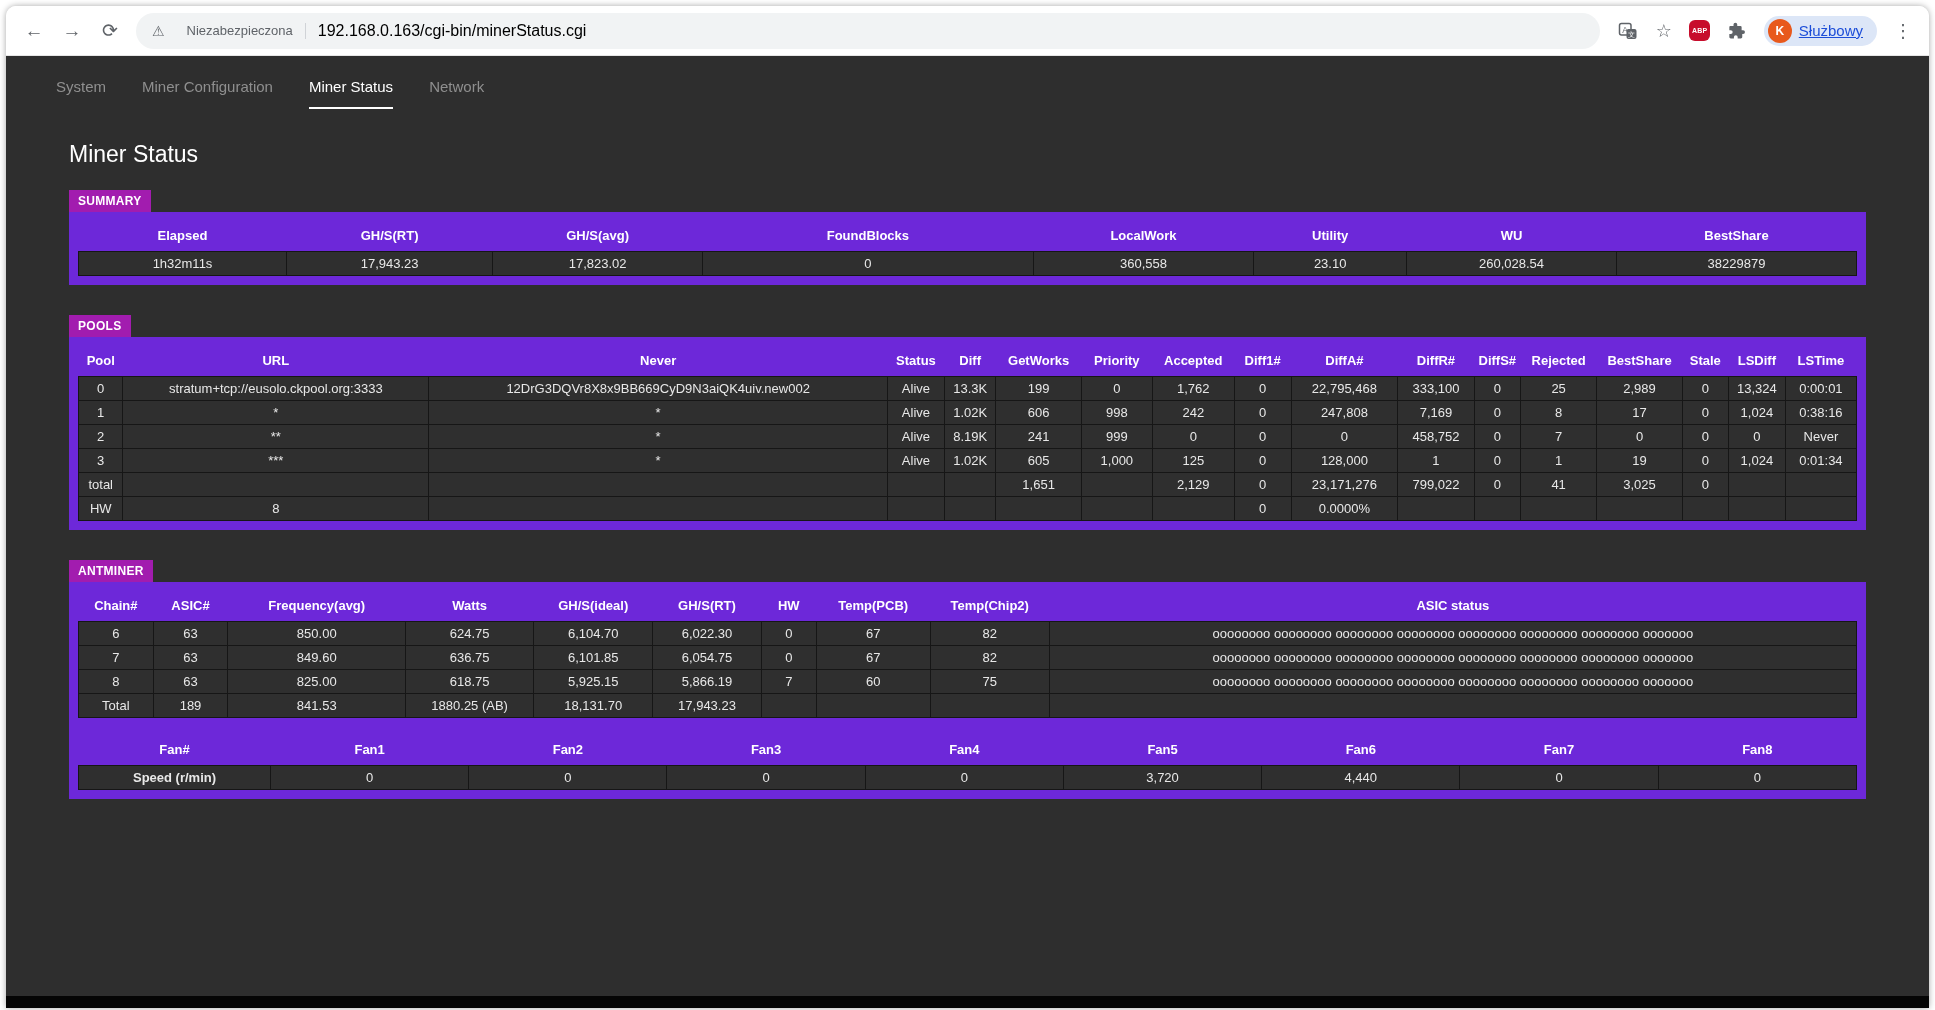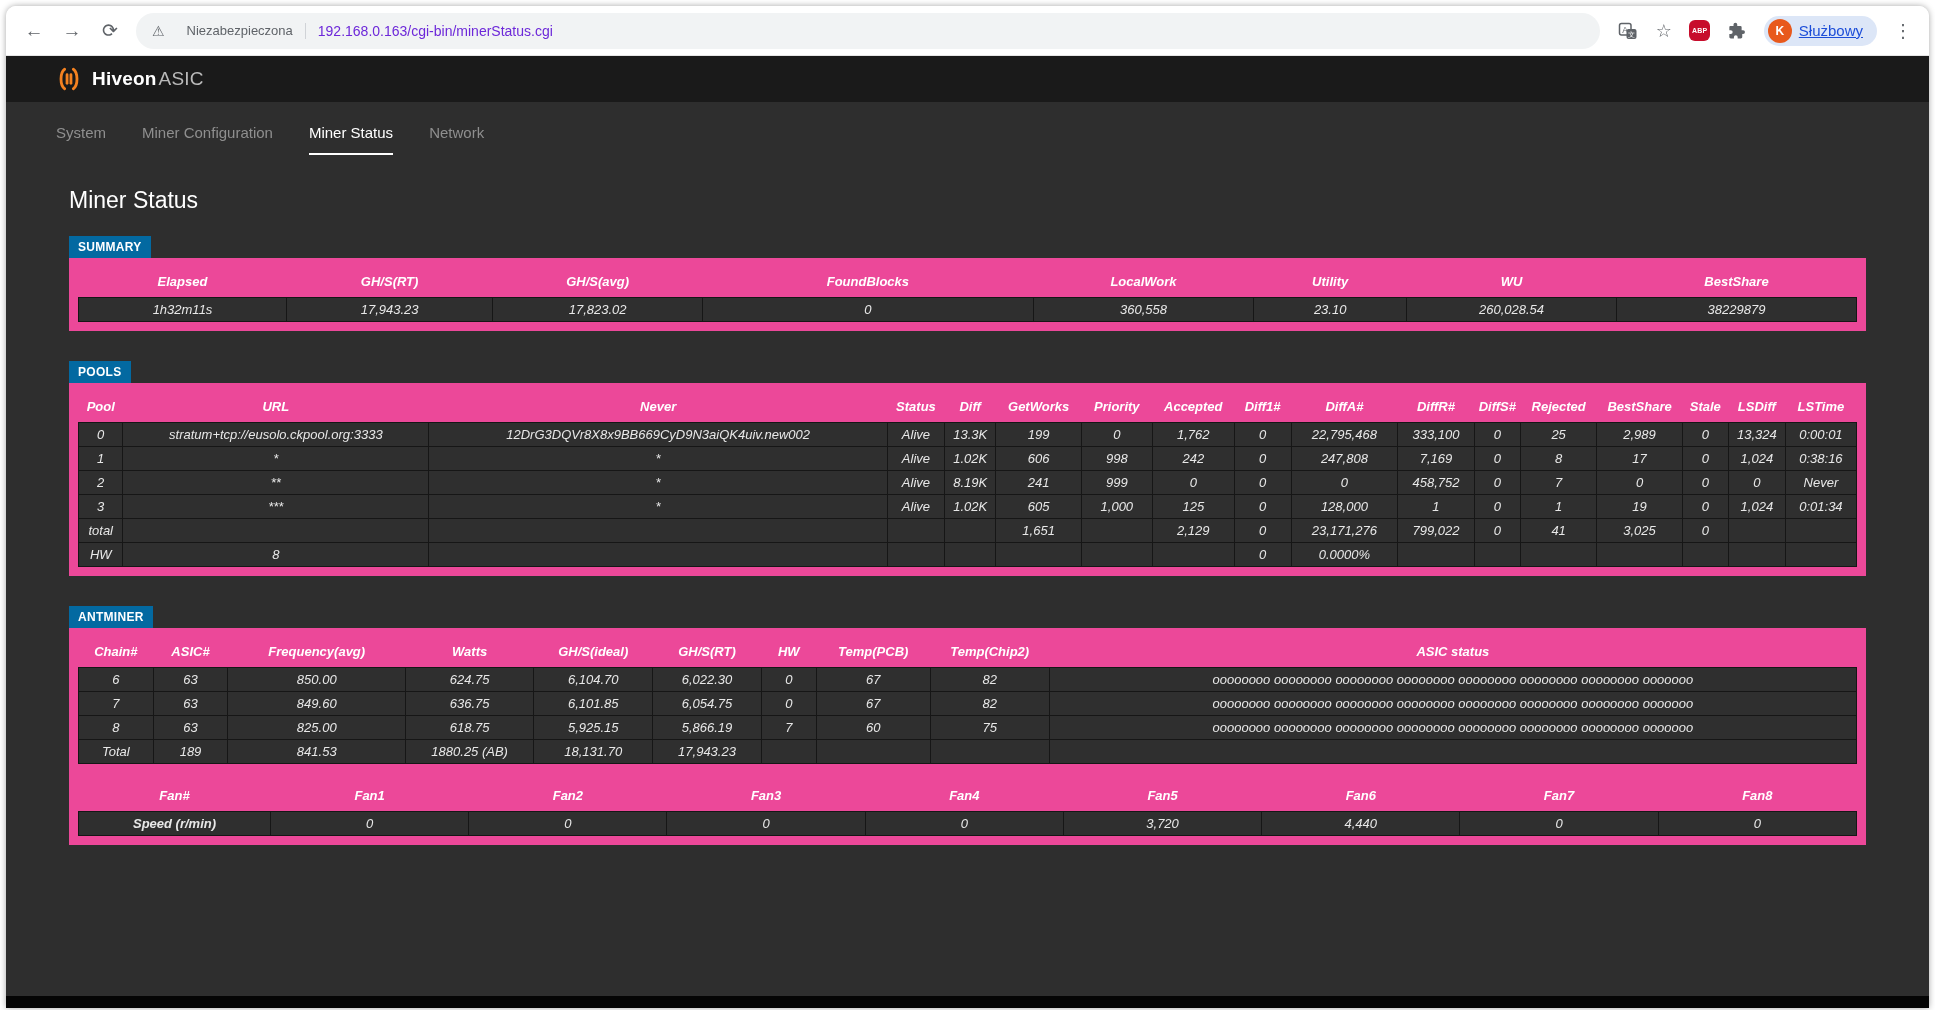--- a/index.html
+++ b/index.html
@@ -8,43 +8,43 @@
 
   .window { margin: 6px 6px 0 6px; border-radius: 10px 10px 0 0; overflow: hidden; box-shadow: 0 0 6px rgba(0,0,0,.35); }
 
   
   .toolbar { height: 50px; background: #ffffff; display: flex; align-items: center; padding: 0 10px; gap: 2px; border-bottom: 1px solid #e6e6e6; }
   .navbtn { width: 36px; height: 36px; border: none; background: transparent; border-radius: 50%; color: #5f6368; font-size: 19px; display: flex; align-items: center; justify-content: center; cursor: pointer; flex: 0 0 auto; }
   .omnibox { flex: 1; height: 36px; background: #f1f3f4; border-radius: 18px; display: flex; align-items: center; padding: 0 16px; margin: 0 10px 0 6px; cursor: text; min-width: 0; }
   .warn-icon { color: #5f6368; font-size: 14px; margin-right: 7px; }
   .security-label { color: #5f6368; font-size: 13px; white-space: nowrap; cursor: pointer; padding-left: 15px; }
   .omni-sep { width: 1px; height: 16px; background: #d0d3d7; margin: 0 12px; }
-  .url-text { color: #6d28d9; font-size: 14px; white-space: nowrap; overflow: hidden; }
+  .url-text { color: #000000; font-size: 16px; white-space: nowrap; overflow: hidden; }
   .toolbar-right { display: flex; align-items: center; gap: 4px; flex: 0 0 auto; }
   .tb-icon { width: 32px; height: 32px; display: flex; align-items: center; justify-content: center; color: #5f6368; font-size: 18px; border-radius: 50%; cursor: pointer; }
   .abp-badge { width: 21px; height: 21px; border-radius: 6px; background: #c70d2c; color: #fff; font-size: 7px; font-weight: bold; display: flex; align-items: center; justify-content: center; letter-spacing: .2px; }
   .profile-chip { display: flex; align-items: center; gap: 7px; background: #dce6f7; border-radius: 16px; padding: 3px 14px 3px 4px; margin: 0 6px 0 8px; cursor: pointer; }
   .avatar { width: 24px; height: 24px; border-radius: 50%; background: #e8591c; color: #fff; font-size: 12px; font-weight: bold; display: flex; align-items: center; justify-content: center; }
   .profile-name { font-size: 15px; color: #1d4ed8; white-space: nowrap; text-decoration: underline; }
 
   
   .page { background: #2e2e2e; min-height: 940px; }
   .site-header { height: 46px; background: #1a1a1a; display: flex; align-items: center; padding-left: 50px; gap: 10px; }
   .brand { font-size: 19px; color: #ffffff; font-weight: bold; letter-spacing: .2px; }
   .brand-suffix { font-weight: normal; color: #b9b9b9; margin-left: 2px; }
   .site-nav { display: flex; gap: 36px; padding: 22px 0 0 50px; }
   .nav-item { font-size: 15px; color: #8f8f8f; padding-bottom: 12px; cursor: pointer; }
   .nav-item.active { color: #ffffff; border-bottom: 2px solid #ffffff; }
 
   main { padding: 0 63px; }
   .page-title { color: #ffffff; font-size: 23px; font-weight: 500; margin: 32px 0 22px 0; }
 
   .section { margin-bottom: 30px; }
-  .tag { display: inline-block; background: #0369a1; color: #ffffff; font-size: 12px; font-weight: bold; padding: 4px 9px; letter-spacing: .3px; }
-  .panel { background: #ec4899; padding: 8px 9px 9px 9px; font-style: italic; }
+  .tag { display: inline-block; background: #a21caf; color: #ffffff; font-size: 12px; font-weight: bold; padding: 4px 9px; letter-spacing: .3px; }
+  .panel { background: #6d28d9; padding: 8px 9px 9px 9px; }
 
   table.data-table { width: 100%; border-collapse: collapse; table-layout: fixed; }
   .data-table th { color: #ffffff; font-size: 13px; font-weight: bold; padding: 8px 4px; text-align: center; white-space: nowrap; overflow: hidden; }
   .data-table td { color: #e8e8e8; font-size: 13px; padding: 4px 5px; text-align: center; border: 1px solid #161616; background: #2f2f2f; white-space: nowrap; overflow: hidden; height: 18px; }
   .fan-table { margin-top: 16px; }
   .fan-table td:first-child { font-weight: bold; }
 
   .footer { text-align: center; color: #f0f0f0; font-size: 14px; margin: 70px 0 46px 0; }
   .footer-link { color: #ffffff; text-decoration: underline; margin-left: 5px; cursor: pointer; }
 
@@ -88,33 +88,20 @@
       <span class="profile-chip">
         <span class="avatar">K</span>
         <span class="profile-name">Służbowy</span>
       </span>
       <span class="tb-icon">⋮</span>
     </div>
   </div>
 
   <div class="page">
 
-    <header class="site-header">
-      <span style="display:flex;align-items:center;">
-        <svg width="26" height="26" viewBox="0 0 24 24">
-          <path d="M8 3 C3.5 6 3.5 18 8 21" stroke="#F58220" stroke-width="2.6" fill="none" stroke-linecap="round"></path>
-          <path d="M16 3 C20.5 6 20.5 18 16 21" stroke="#F58220" stroke-width="2.6" fill="none" stroke-linecap="round"></path>
-          <line x1="10.2" y1="8" x2="10.2" y2="16" stroke="#F58220" stroke-width="2.6" stroke-linecap="round"></line>
-          <line x1="13.8" y1="8" x2="13.8" y2="16" stroke="#F58220" stroke-width="2.6" stroke-linecap="round"></line>
-        </svg>
-      </span>
-      <span class="brand">
-        <span>Hiveon</span><span class="brand-suffix">ASIC</span>
-      </span>
-    </header>
 
     <nav class="site-nav">
       <span class="nav-item">System</span>
       <span class="nav-item">Miner Configuration</span>
       <span class="nav-item active">Miner Status</span>
       <span class="nav-item">Network</span>
     </nav>
 
     <main>
       <h1 class="page-title">Miner Status</h1>

